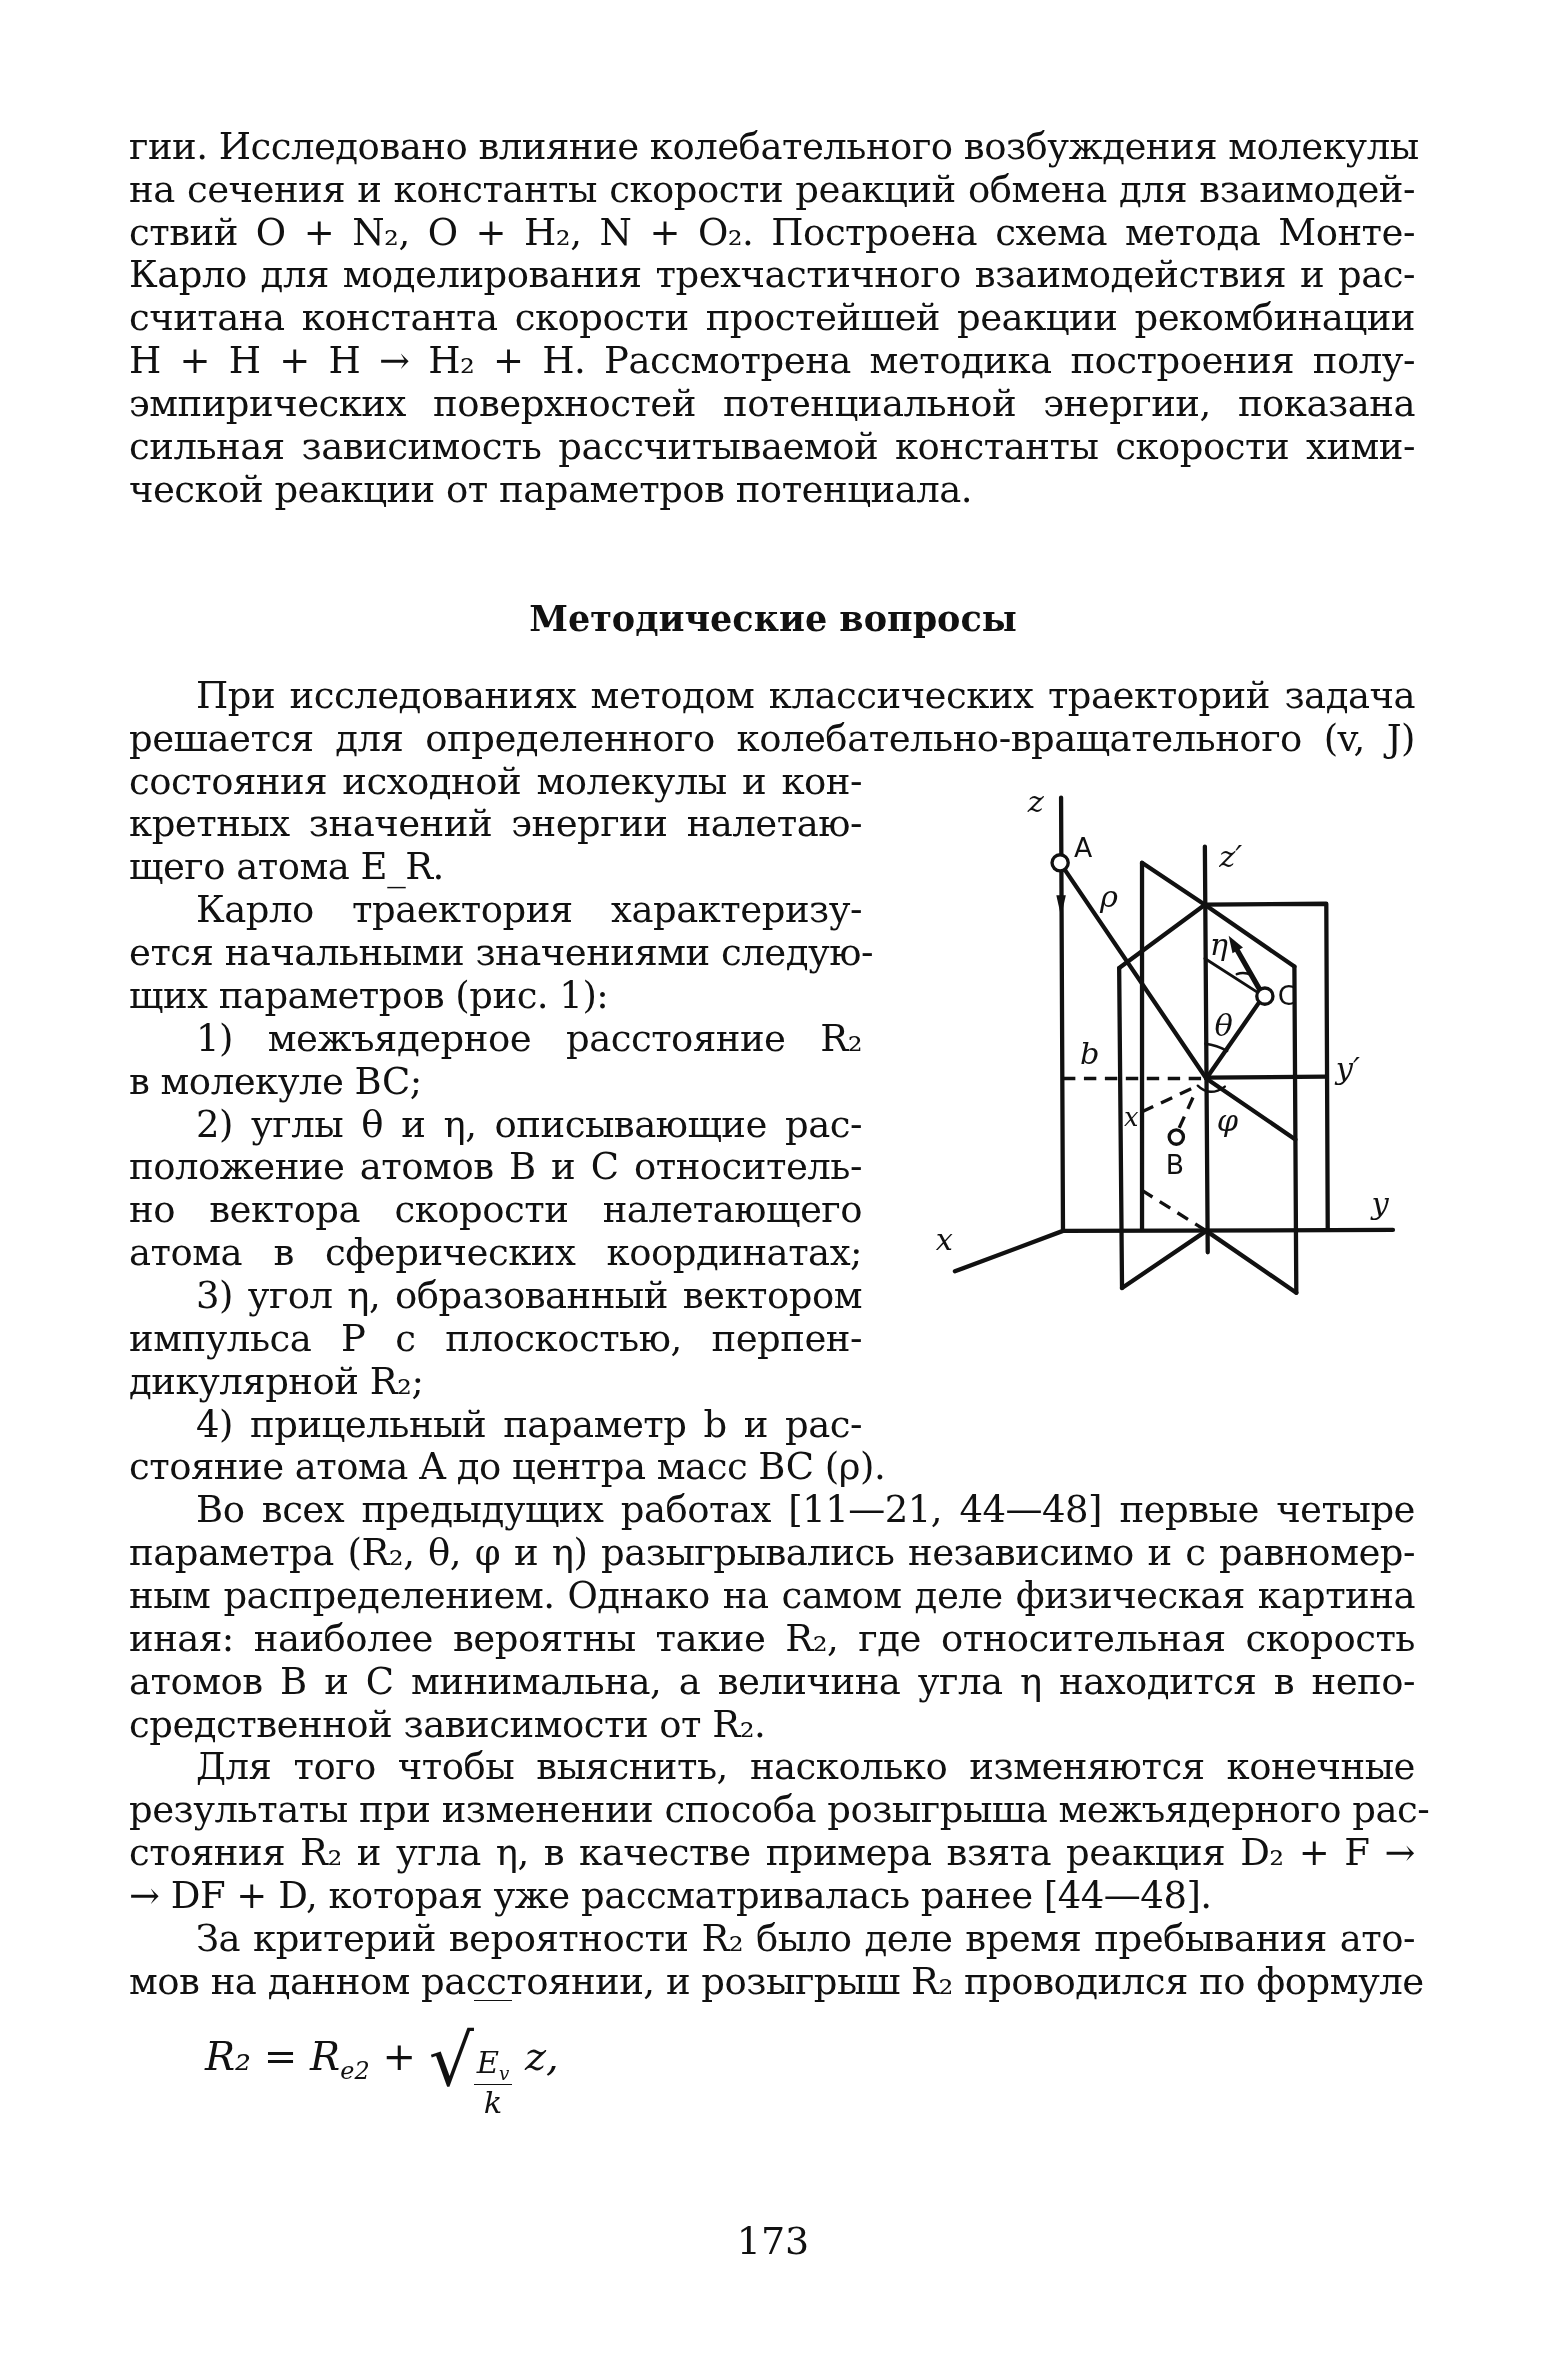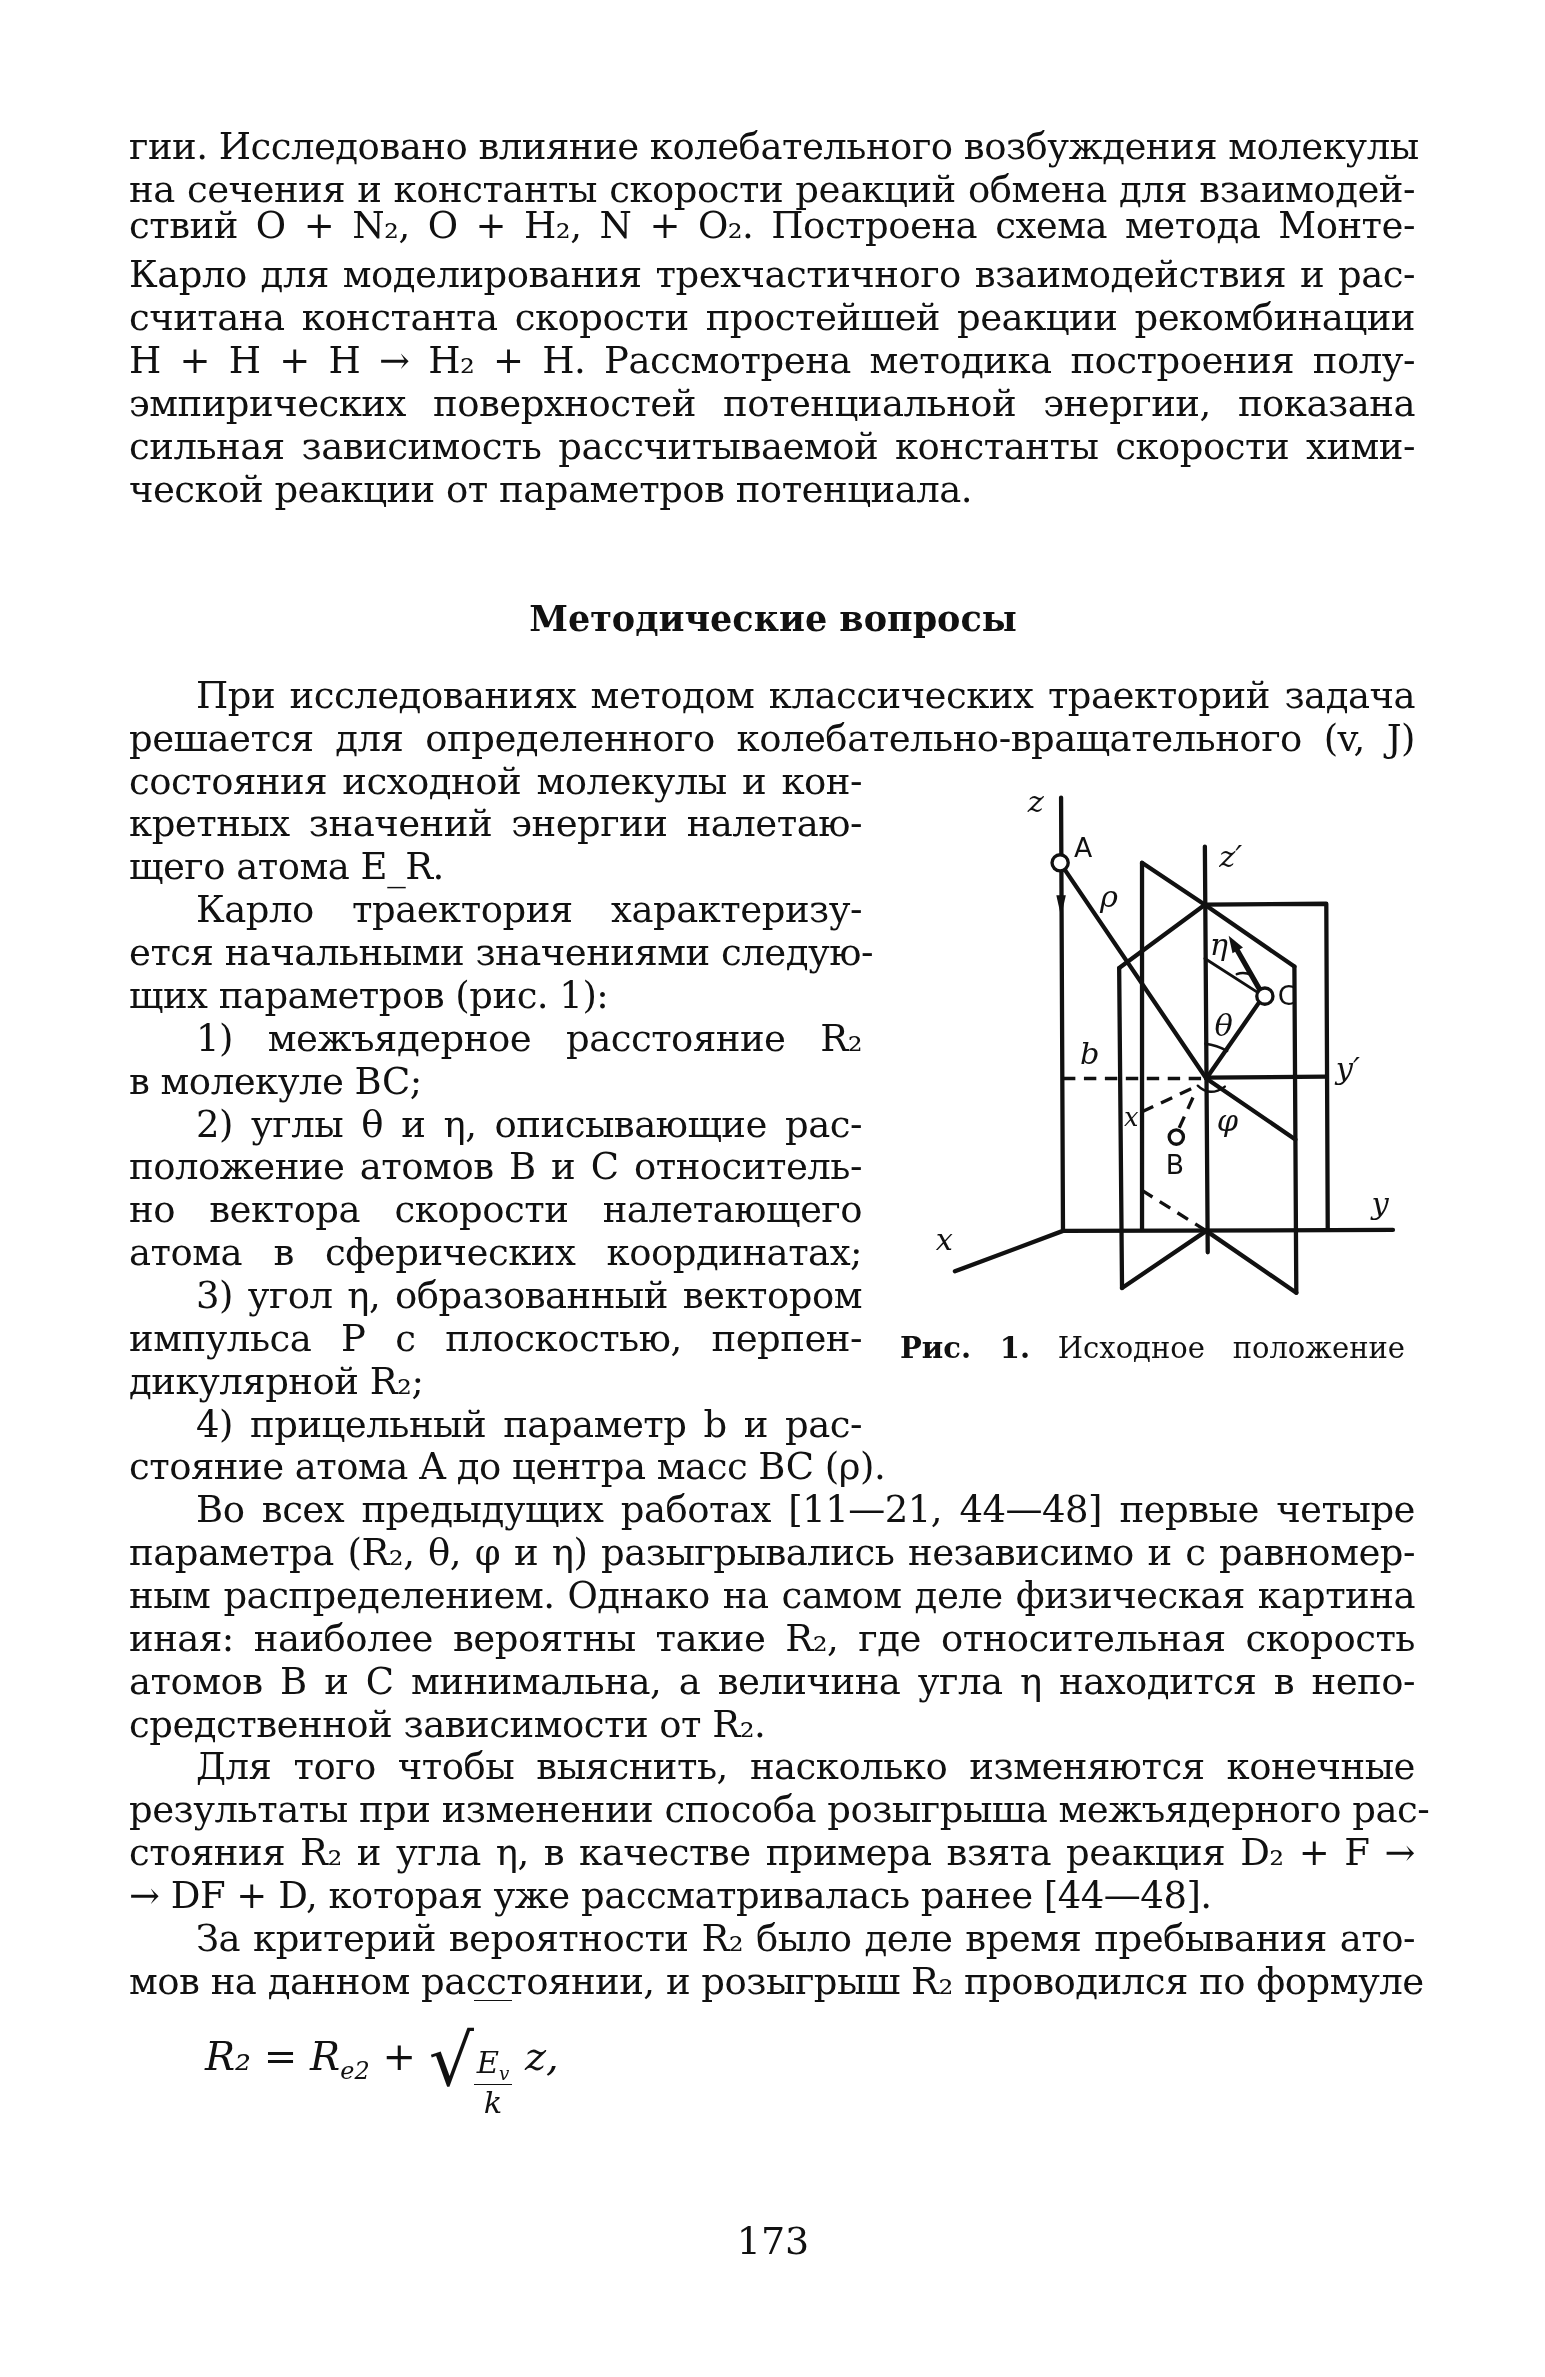--- a/index.html
+++ b/index.html
@@ -27,21 +27,21 @@
   svg#figure { position: absolute; left: 0; top: 0; }
 </style>
 </head>
 <body>
 
 <div class="page">
 
   <div>
     <div class="line full" style="top:125px">гии. Исследовано влияние колебательного возбуждения молекулы</div>
     <div class="line full" style="top:168px">на сечения и константы скорости реакций обмена для взаимодей-</div>
-    <div class="line full" style="top:204px">ствий O + N₂, O + H₂, N + O₂. Построена схема метода Монте-</div>
+    <div class="line full" style="top:211px">ствий O + N₂, O + H₂, N + O₂. Построена схема метода Монте-</div>
     <div class="line full" style="top:253px">Карло для моделирования трехчастичного взаимодействия и рас-</div>
     <div class="line full" style="top:296px">считана константа скорости простейшей реакции рекомбинации</div>
     <div class="line full" style="top:339px">H + H + H → H₂ + H. Рассмотрена методика построения полу-</div>
     <div class="line full" style="top:382px">эмпирических поверхностей потенциальной энергии, показана</div>
     <div class="line full" style="top:425px">сильная зависимость рассчитываемой константы скорости хими-</div>
     <div class="line" style="top:468px">ческой реакции от параметров потенциала.</div>
   </div>
 
   <div class="heading">Методические вопросы</div>
 
@@ -170,18 +170,17 @@
       <text x="2540" y="2005">η</text>
     </g>
     <g fill="#111" font-family="DejaVu Sans, sans-serif" font-size="56">
       <text x="2255" y="1800">A</text>
       <text x="2683" y="2110">C</text>
       <text x="2448" y="2465">B</text>
     </g>
   </svg>
 
   <div class="caption" style="top:1331px">
-    <div class="l1"><b>Рис. 1.</b> <span>Исходное положение</span></div>
   </div>
 
   <div class="pagenum">173</div>
 </div>
 
 
 </body></html>

